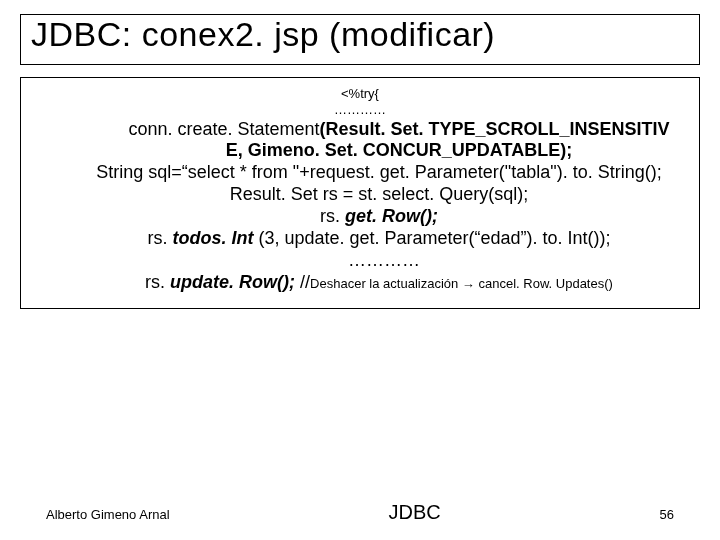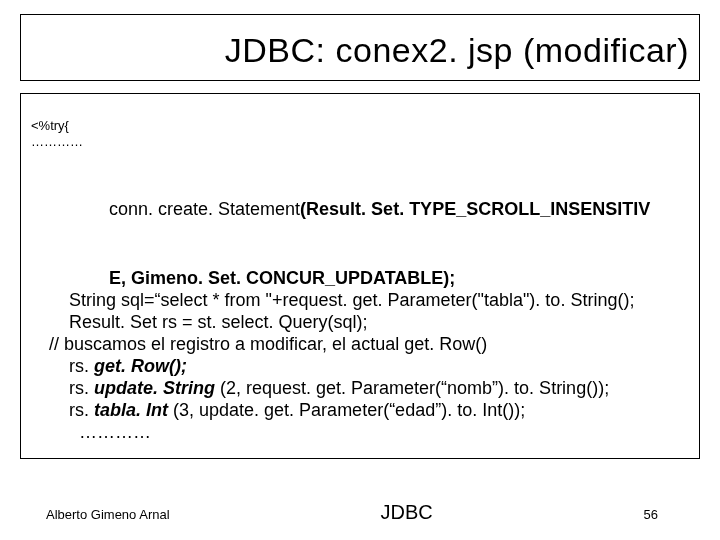--- a/index.html
+++ b/index.html
@@ -13,50 +13,50 @@
   }
   .slide {
     box-sizing: border-box;
     width: 720px;
     height: 540px;
     padding: 14px 20px 0 20px;
     position: relative;
   }
   .title-box {
     border: 1.5px solid #000;
-    padding: 16px 10px 10px 10px;
+    padding: 0 10px 10px 10px;
     margin-bottom: 12px;
-    text-align: right;
   }
   .title {
     font-size: 34px;
     font-weight: 400;
     letter-spacing: 0.5px;
   }
   .code-box {
     border: 1.5px solid #000;
-    padding: 24px 10px 14px 10px;
+    padding: 8px 10px 14px 10px;
     font-size: 18px;
     line-height: 1.22;
+    text-align: center;
   }
   .small {
     font-size: 13px;
     line-height: 1.25;
   }
   .ind1 { padding-left: 38px; }
-  .ind2 { padding-left: 78px; margin-top: 48px; }
+  .ind2 { padding-left: 78px; }
   .ind0 { padding-left: 18px; }
   .ind3 { padding-left: 48px; }
   .bold { font-weight: 700; }
   .italic { font-style: italic; }
   .comment-small { font-size: 13px; }
   .footer {
     position: absolute;
     left: 0;
-    right: 16px;
+    right: 0;
     bottom: 16px;
     display: flex;
     justify-content: space-between;
     align-items: baseline;
     padding: 0 46px;
     font-size: 13px;
   }
   .footer .center { font-size: 20px; }
 </style>
 </head>
@@ -74,37 +74,36 @@
     <div class="small">…………</div>
 
     <div class="ind2">
       <span>conn. create. Statement</span><span class="bold">(Result. Set. TYPE_SCROLL_INSENSITIV</span>
     </div>
     <div class="ind2 bold">E, Gimeno. Set. CONCUR_UPDATABLE);</div>
 
     <div class="ind1">String sql=“select * from "+request. get. Parameter("tabla"). to. String();</div>
     <div class="ind1">Result. Set rs = st. select. Query(sql);</div>
 
-    <div class="ind0">// buscamos el registro a modificar, el actual get. Row()</div>
 
     <div class="ind1">
       <span>rs. </span><span class="italic bold">get. Row();</span>
     </div>
 
 
-    <div class="ind1">
-      <span>rs. </span><span class="italic bold">update. String </span><span>(2, request. get. Parameter(“nomb”). to. String());</span>
-    </div>
 
     <div class="ind1">
-      <span>rs. </span><span class="italic bold">tabla. Int </span><span>(3, update. get. Parameter(“edad”). to. Int());</span>
+      <span>rs. </span><span class="italic bold">todos. Int </span><span>(3, update. get. Parameter(“edad”). to. Int());</span>
     </div>
 
     <div class="ind3">…………</div>
 
+    <div class="ind1">
+      <span>rs. </span><span class="italic bold">update. Row(); </span><span>//</span><span class="comment-small">Deshacer la actualización → cancel. Row. Updates()</span>
+    </div>
 
   </div>
 
   <div class="footer">
     <div>Alberto Gimeno Arnal</div>
     <div class="center">JDBC</div>
     <div>56</div>
   </div>
 
 </div>

